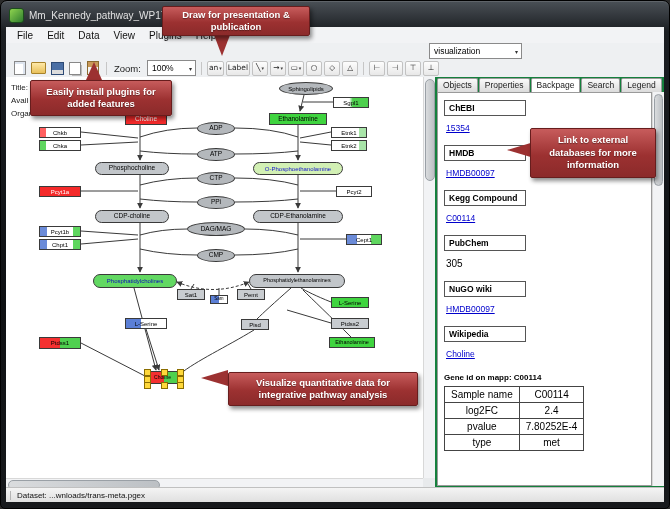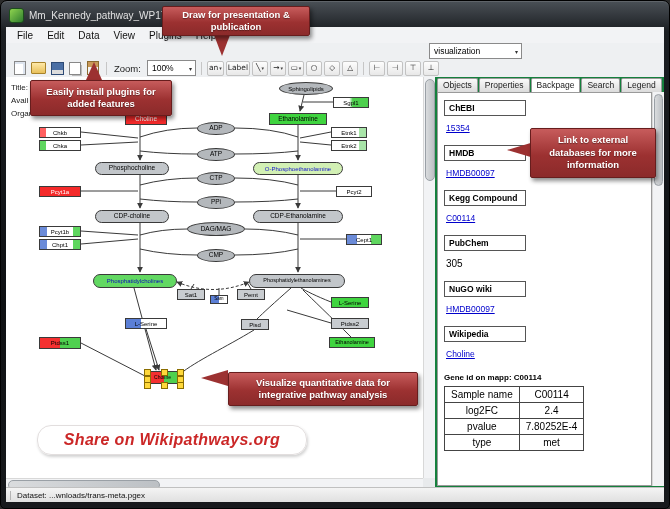--- a/index.html
+++ b/index.html
@@ -269,21 +269,20 @@
               <div class="pnode rect" style="left: 235px; top: 242px; width: 28px; height: 11px; font-size: 6px; background: rgb(200, 204, 208); color: rgb(0, 0, 0);">Pisd</div>
               <div class="pnode rect" style="left: 325px; top: 241px; width: 38px; height: 11px; font-size: 6px; background: rgb(200, 204, 208); color: rgb(0, 0, 0);">Ptdss2</div>
               <div class="pnode rect" style="left: 119px; top: 241px; width: 42px; height: 11px; font-size: 6px; background: linear-gradient(90deg, rgb(91, 127, 214) 0px, rgb(91, 127, 214) 38%, rgb(255, 255, 255) 38%); color: rgb(0, 0, 0);">L-Serine</div>
               <div class="pnode rect" style="left: 323px; top: 260px; width: 46px; height: 11px; font-size: 5.5px; background: rgb(63, 212, 63); color: rgb(0, 0, 0);">Ethanolamine</div>
               <div class="pnode rect" style="left: 33px; top: 260px; width: 42px; height: 12px; font-size: 6px; background: linear-gradient(90deg, rgb(245, 48, 48) 0px, rgb(245, 48, 48) 50%, rgb(79, 208, 79) 50%); color: rgb(0, 0, 0);">Ptdss1</div>
               <div class="pnode rect selected" style="left: 140px; top: 294px; width: 33px; height: 13px; font-size: 5px; background: linear-gradient(90deg, rgb(245, 48, 48) 0px, rgb(245, 48, 48) 55%, rgb(79, 208, 79) 55%); color: rgb(0, 0, 0);">Choline<div class="handle" style="left: -3px; top: -3px;"></div><div class="handle" style="left: 30px; top: -3px;"></div><div class="handle" style="left: -3px; top: 10px;"></div><div class="handle" style="left: 30px; top: 10px;"></div><div class="handle" style="left: 13.5px; top: -3px;"></div><div class="handle" style="left: 13.5px; top: 10px;"></div><div class="handle" style="left: -3px; top: 3.5px;"></div><div class="handle" style="left: 30px; top: 3.5px;"></div></div>
             </div>
           <div class="info-label" style="top:6px;">Title:</div>
           <div class="info-label" style="top:19px;">Avail</div>
           <div class="info-label" style="top:32px;">Organ</div>
-          <div class="share">Share on Wikipathways.org</div>
         </div>
         <div class="vscroll">
           <div class="sb-thumb" style="left:1px;top:2px;width:8px;height:100px;"></div>
         </div>
         <div class="hscroll">
           <div class="sb-thumb" style="left:2px;top:1px;width:150px;height:8px;"></div>
         </div>
         <div class="corner"></div>
       </div>
 

